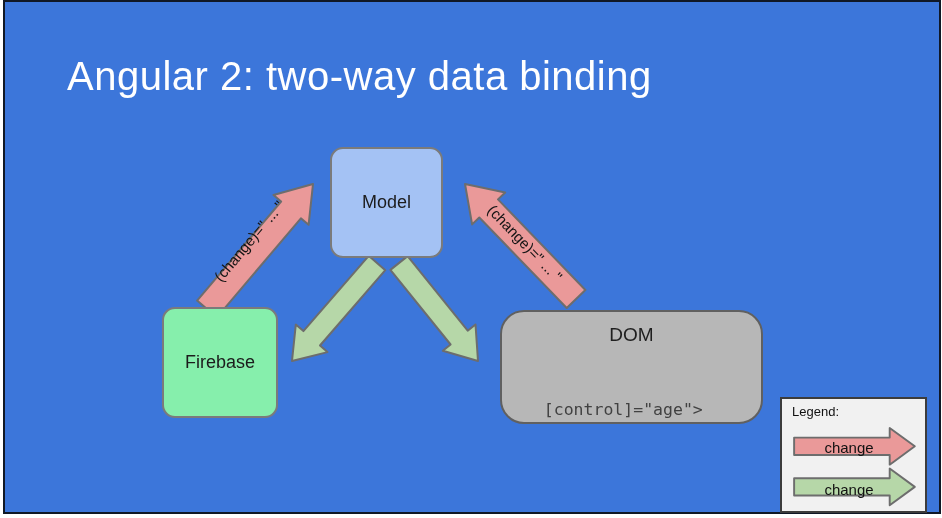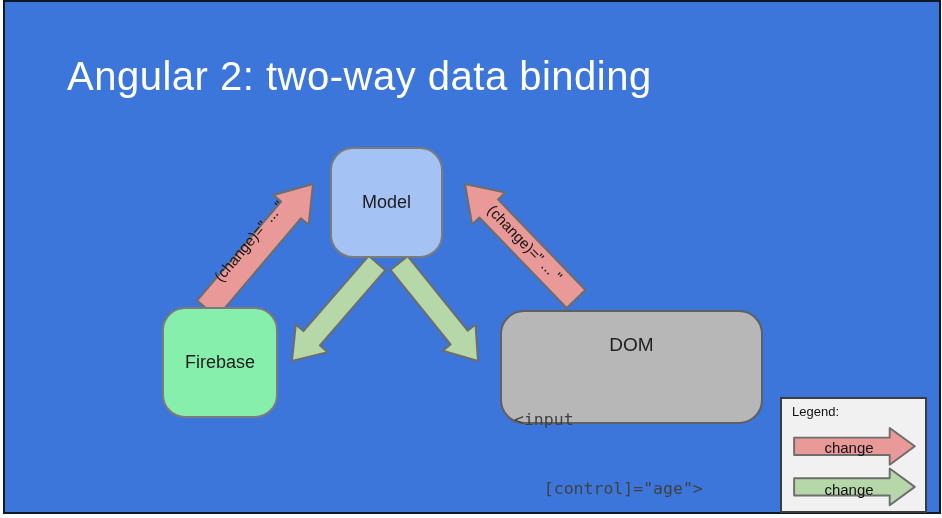--- a/index.html
+++ b/index.html
@@ -2,26 +2,26 @@
 <html><head>
 <meta charset="utf-8">
 <style>
   html,body{margin:0;padding:0;background:#ffffff;}
   .page{position:relative;width:942px;height:518px;background:#ffffff;overflow:hidden;
         font-family:"Liberation Sans",sans-serif;}
   .slide{position:absolute;left:3px;top:0;width:938px;height:514px;box-sizing:border-box;
          border:2px solid #701a75;}
   .slide-title{position:absolute;left:62px;top:52px;font-size:40px;letter-spacing:.5px;}
   .arrows-layer{position:absolute;left:0;top:0;width:942px;height:518px;pointer-events:none;}
-  .node{position:absolute;box-sizing:border-box;border:2px solid;border-radius:23px;
+  .node{position:absolute;box-sizing:border-box;border:2px solid;border-radius:13px;
         display:flex;align-items:center;justify-content:center;font-size:18px;color:#1c1c1c;}
   .node-model{left:330px;top:147px;width:113px;height:111px;}
   .node-firebase{left:162px;top:307px;width:116px;height:111px;}
   .node-dom{left:500px;top:310px;width:263px;height:114px;border-radius:24px;
-            display:block;padding-top:22px;}
+            display:block;padding-top:12px;}
   .dom-title{text-align:center;font-size:19px;color:#1f1f1f;}
   .dom-code{margin:6px 0 0 12px;font-family:"DejaVu Sans Mono","Liberation Mono",monospace;
             font-size:16.5px;line-height:23px;color:#414141;white-space:pre;}
   .arrow-label{position:absolute;font-size:15px;color:#141414;white-space:nowrap;}
   .arrow-label-left{left:249px;top:241px;transform:translate(-50%,-50%) rotate(-50deg);}
   .arrow-label-right{left:525px;top:243px;transform:translate(-50%,-50%) rotate(46deg);}
   .legend{position:absolute;left:780px;top:397px;width:147px;height:116px;
           box-sizing:border-box;border:2px solid;}
   .legend svg{position:absolute;left:0;top:0;}
   .legend-title{position:absolute;left:10px;top:5px;font-size:13px;color:#111111;}
@@ -52,21 +52,20 @@
     <span>Model</span>
   </div>
 
   <div class="node node-firebase" style="background-color: #86efac; border-color: rgb(123, 123, 123);">
     <span>Firebase</span>
   </div>
 
   <div class="node node-dom" style="background-color: rgb(183, 183, 183); border-color: rgb(96, 96, 96);">
     <div class="dom-title">DOM</div>
     <div class="dom-code">
-      <div>&lt;input</div>
       <div>   [control]="age"&gt;</div>
     </div>
   </div>
 
   <div class="legend" style="background-color: rgb(241, 241, 241); border-color: rgb(60, 60, 60);">
     <svg viewBox="0 0 147 116" width="143" height="112">
       <polygon points="12,58 111,58 111,68 137,49 111,30 111,40 12,40" stroke-width="2" stroke-linejoin="round" fill="#ea9999" stroke="#6d6d6d"></polygon>
       <polygon points="12,100 111,100 111,110 137,91 111,72 111,82 12,82" stroke-width="2" stroke-linejoin="round" fill="#b6d7a8" stroke="#6d6d6d"></polygon>
     </svg>
     <div class="legend-title">Legend:</div>

